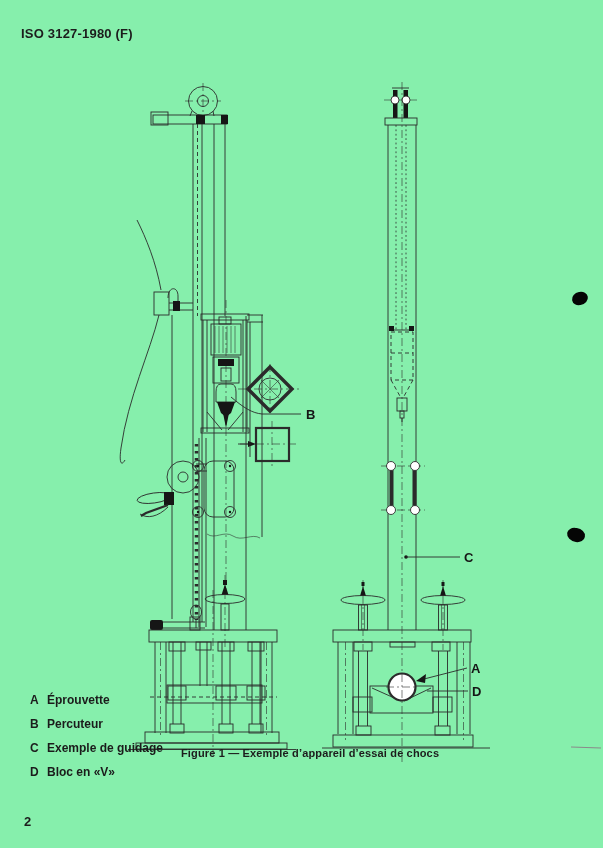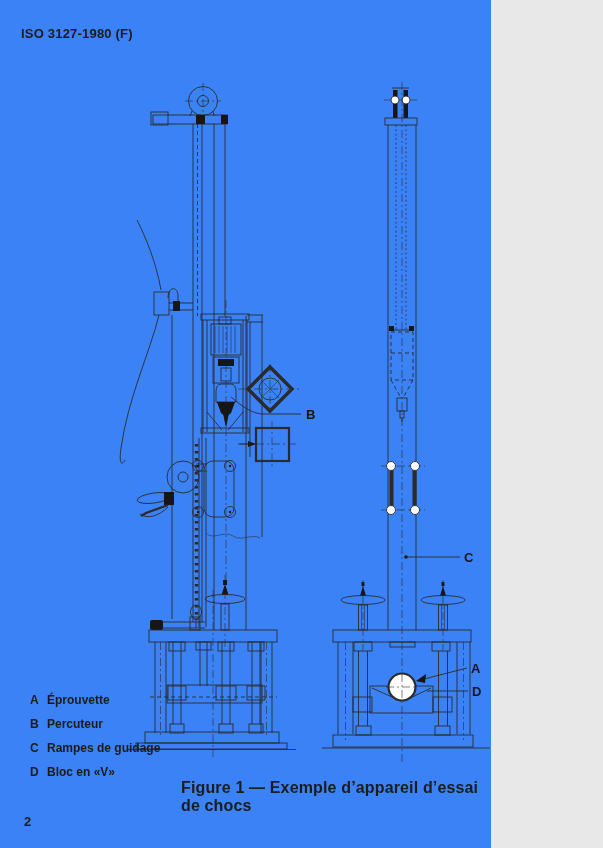--- a/index.html
+++ b/index.html
@@ -1,22 +1,22 @@
 <!DOCTYPE html>
 <html><head>
 <meta charset="utf-8">
 <style>
   html,body{margin:0;padding:0;background:#e8e8e8;}
   .page{
-    position:relative;width:491px;height:848px;background:#3b82f6;
+    position:relative;width:603px;height:848px;background:#86efac;
     font-family:"Liberation Sans",sans-serif;color:#1c1c1c;overflow:hidden;
   }
   .header{position:absolute;left:21px;top:26px;font-size:13px;font-weight:700;letter-spacing:.2px;}
   .pagenum{position:absolute;left:24px;top:814px;font-size:13px;font-weight:700;}
-  .caption{position:absolute;left:181px;top:779px;font-size:16px;font-weight:700;letter-spacing:.15px;}
+  .caption{position:absolute;left:181px;top:747px;font-size:11px;font-weight:700;letter-spacing:.15px;}
   .legend{position:absolute;left:30px;top:693px;}
   .legend-row{display:flex;margin-bottom:10px;font-size:12px;line-height:14px;}
   .legend-key{width:17px;font-weight:700;}
   .legend-label{font-weight:700;color:#1b1b1b;}
   .dot{position:absolute;background:#050505;}
   .dot1{left:572px;top:292px;width:16px;height:13px;border-radius:52% 48% 55% 45%;transform:rotate(-10deg);}
   .dot2{left:567px;top:528px;width:18px;height:14px;border-radius:46% 54% 48% 58%;transform:rotate(8deg);}
   svg.fig{position:absolute;left:0;top:0;}
   .fig line,.fig path,.fig rect,.fig circle,.fig ellipse,.fig polygon,.fig polyline{
     stroke:#2b2b2b;stroke-width:.9;fill:none;stroke-linecap:butt;
@@ -347,21 +347,21 @@
     <div class="legend-row">
       <span class="legend-key">A</span>
       <span class="legend-label">Éprouvette</span>
     </div>
     <div class="legend-row">
       <span class="legend-key">B</span>
       <span class="legend-label">Percuteur</span>
     </div>
     <div class="legend-row">
       <span class="legend-key">C</span>
-      <span class="legend-label">Rampes de guidage</span>
+      <span class="legend-label">Exemple de guidage</span>
     </div>
     <div class="legend-row">
       <span class="legend-key">D</span>
       <span class="legend-label">Bloc en «V»</span>
     </div>
   </div>
 
   <div class="caption">Figure 1 — Exemple d’appareil d’essai de chocs</div>
   <div class="pagenum">2</div>
 

